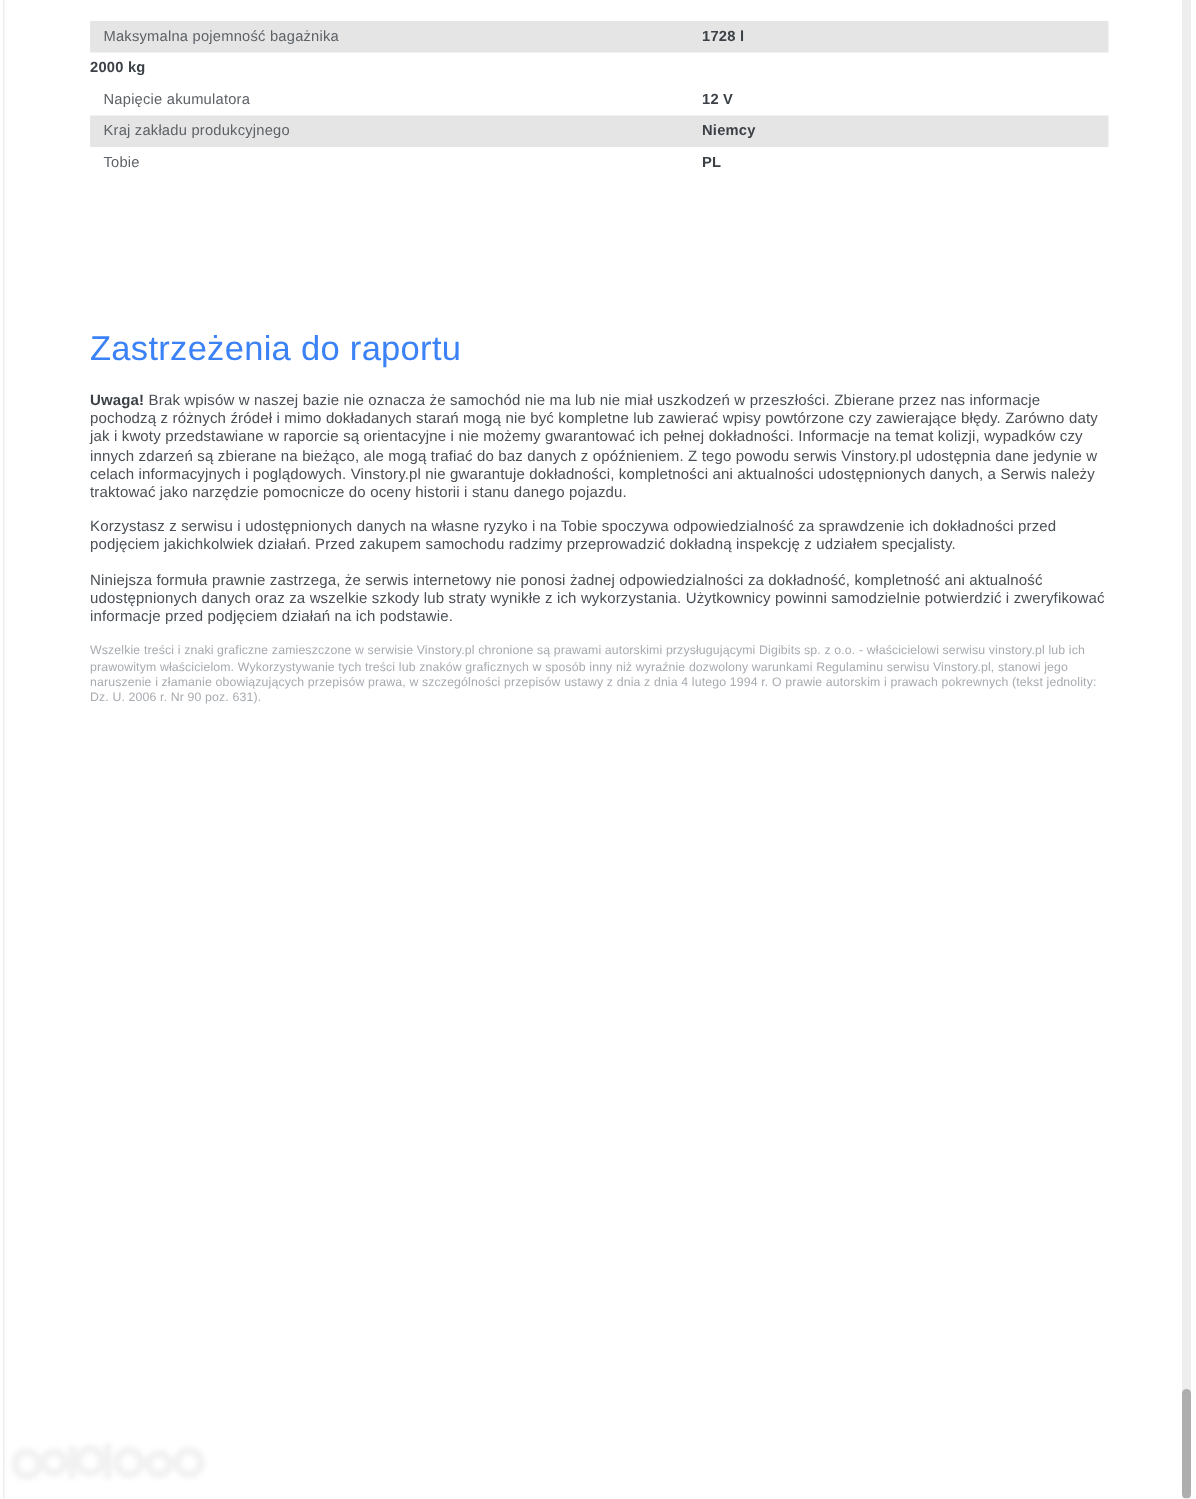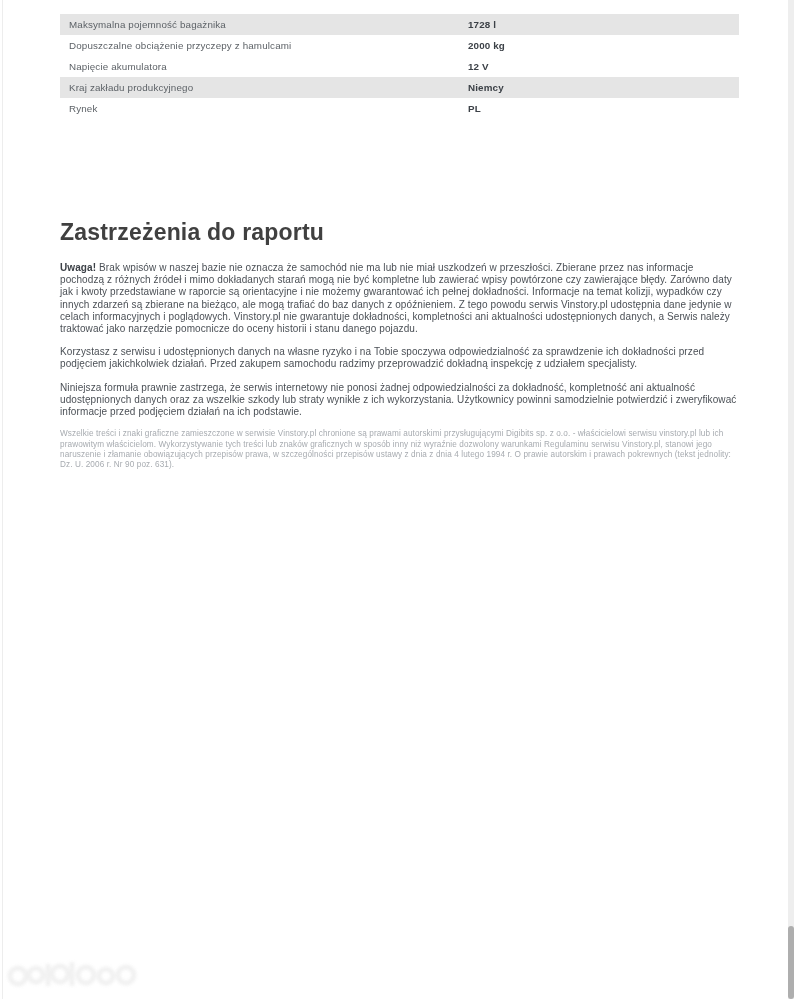--- a/index.html
+++ b/index.html
@@ -22,21 +22,21 @@
     white-space:nowrap;overflow:hidden;
   }
   .spec-value{
     font-size:9.8px;font-weight:bold;color:#3c4147;letter-spacing:.15px;
     white-space:nowrap;
   }
   
   .content{position:absolute;left:60px;top:219px;width:678px;}
   .section-heading{
     margin:0 0 16px 0;
-    font-size:23px;font-weight:bold;color:#404040;letter-spacing:.2px;
+    font-size:23px;font-weight:normal;color:#3b82f6;letter-spacing:.2px;
   }
   .body-paragraph{
     margin:0 0 11px 0;
     font-size:10px;line-height:12.2px;color:#4b5056;letter-spacing:.1px;
     text-align:left;
   }
   .body-paragraph .warn{font-weight:bold;color:#3c4147;}
   .fine-print{
     margin:5px 0 0 0;
     font-size:8.2px;line-height:10.4px;color:#a7abb0;letter-spacing:.1px;
@@ -61,33 +61,32 @@
 
 <div class="edge-left"></div>
 
 <div class="spec-table">
 
 <div class="spec-row alt">
       <span class="spec-label">Maksymalna pojemność bagażnika</span>
       <span class="spec-value">1728 l</span>
     </div>
     <div class="spec-row">
-      <span class="spec-label">Dopuszczalne obciążenie przyczepy z hamulcami</span>
       <span class="spec-value">2000 kg</span>
     </div>
     <div class="spec-row">
       <span class="spec-label">Napięcie akumulatora</span>
       <span class="spec-value">12 V</span>
     </div>
     <div class="spec-row alt">
       <span class="spec-label">Kraj zakładu produkcyjnego</span>
       <span class="spec-value">Niemcy</span>
     </div>
     <div class="spec-row">
-      <span class="spec-label">Rynek</span>
+      <span class="spec-label">Tobie</span>
       <span class="spec-value">PL</span>
     </div>
   </div>
 
 <div class="content">
   <h1 class="section-heading">Zastrzeżenia do raportu</h1>
 
   <p class="body-paragraph"><span class="warn">Uwaga!</span> <span>Brak wpisów w naszej bazie nie oznacza że samochód nie ma lub nie miał uszkodzeń w przeszłości. Zbierane przez nas informacje pochodzą z różnych źródeł i mimo dokładanych starań mogą nie być kompletne lub zawierać wpisy powtórzone czy zawierające błędy. Zarówno daty jak i kwoty przedstawiane w raporcie są orientacyjne i nie możemy gwarantować ich pełnej dokładności. Informacje na temat kolizji, wypadków czy innych zdarzeń są zbierane na bieżąco, ale mogą trafiać do baz danych z opóźnieniem. Z tego powodu serwis Vinstory.pl udostępnia dane jedynie w celach informacyjnych i poglądowych. Vinstory.pl nie gwarantuje dokładności, kompletności ani aktualności udostępnionych danych, a Serwis należy traktować jako narzędzie pomocnicze do oceny historii i stanu danego pojazdu.</span></p>
 
   <p class="body-paragraph">Korzystasz z serwisu i udostępnionych danych na własne ryzyko i na Tobie spoczywa odpowiedzialność za sprawdzenie ich dokładności przed podjęciem jakichkolwiek działań. Przed zakupem samochodu radzimy przeprowadzić dokładną inspekcję z udziałem specjalisty.</p>

